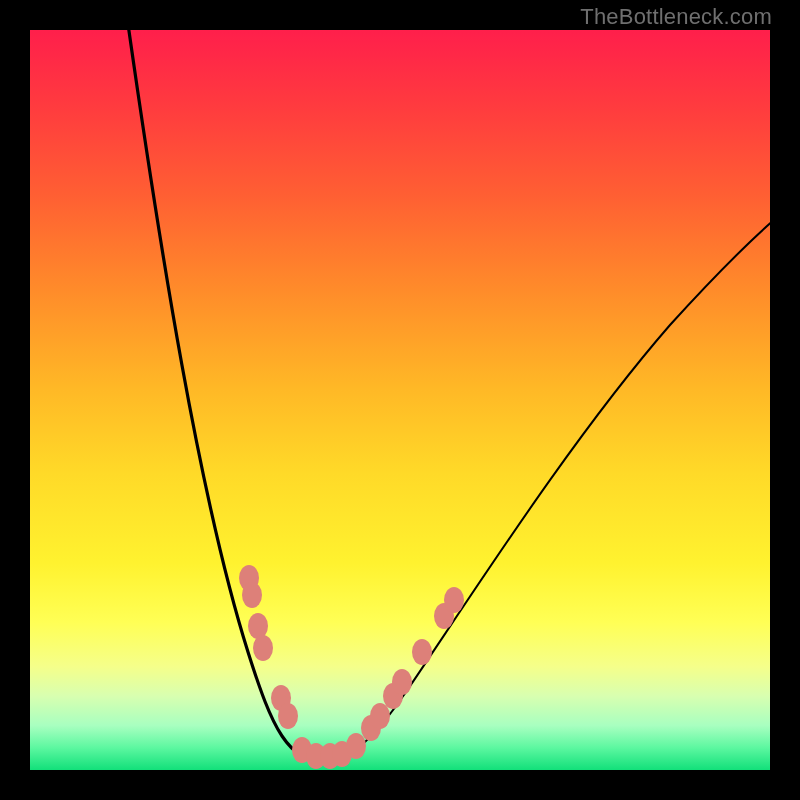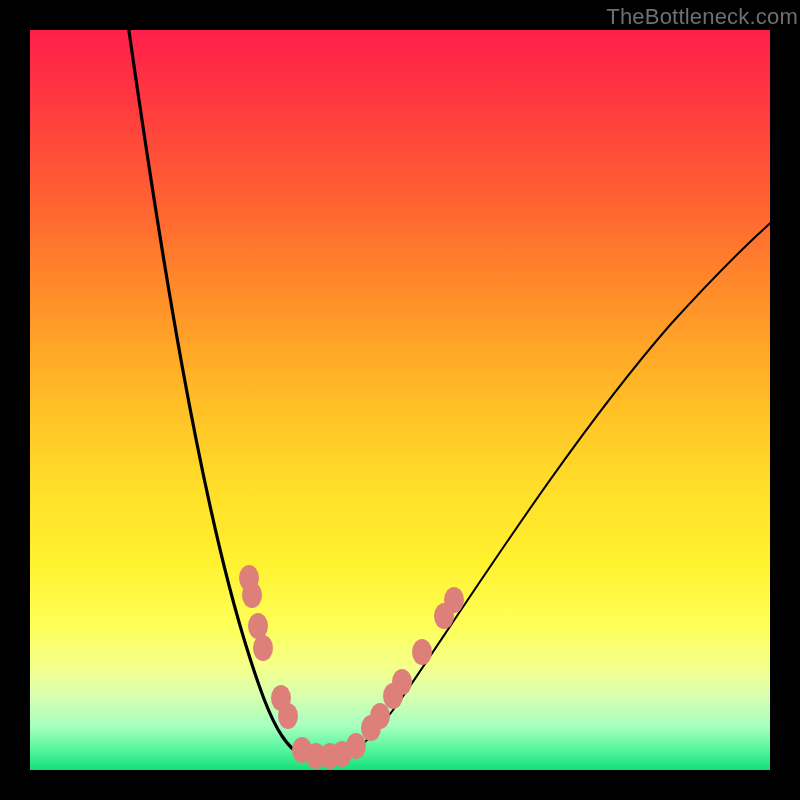--- a/index.html
+++ b/index.html
@@ -22,21 +22,21 @@
   .grad {
     position: absolute;
     left: 0;
     top: 0;
     width: 100%;
     height: 100%;
   }
   .watermark {
     position: absolute;
     top: 4px;
-    right: 2px;
+    right: 28px;
     color: #6f6f6f;
     font-size: 22px;
     font-weight: 500;
     letter-spacing: 0.2px;
     user-select: none;
     text-align: right;
   }
   svg.curve {
     position: absolute;
     left: 0;

